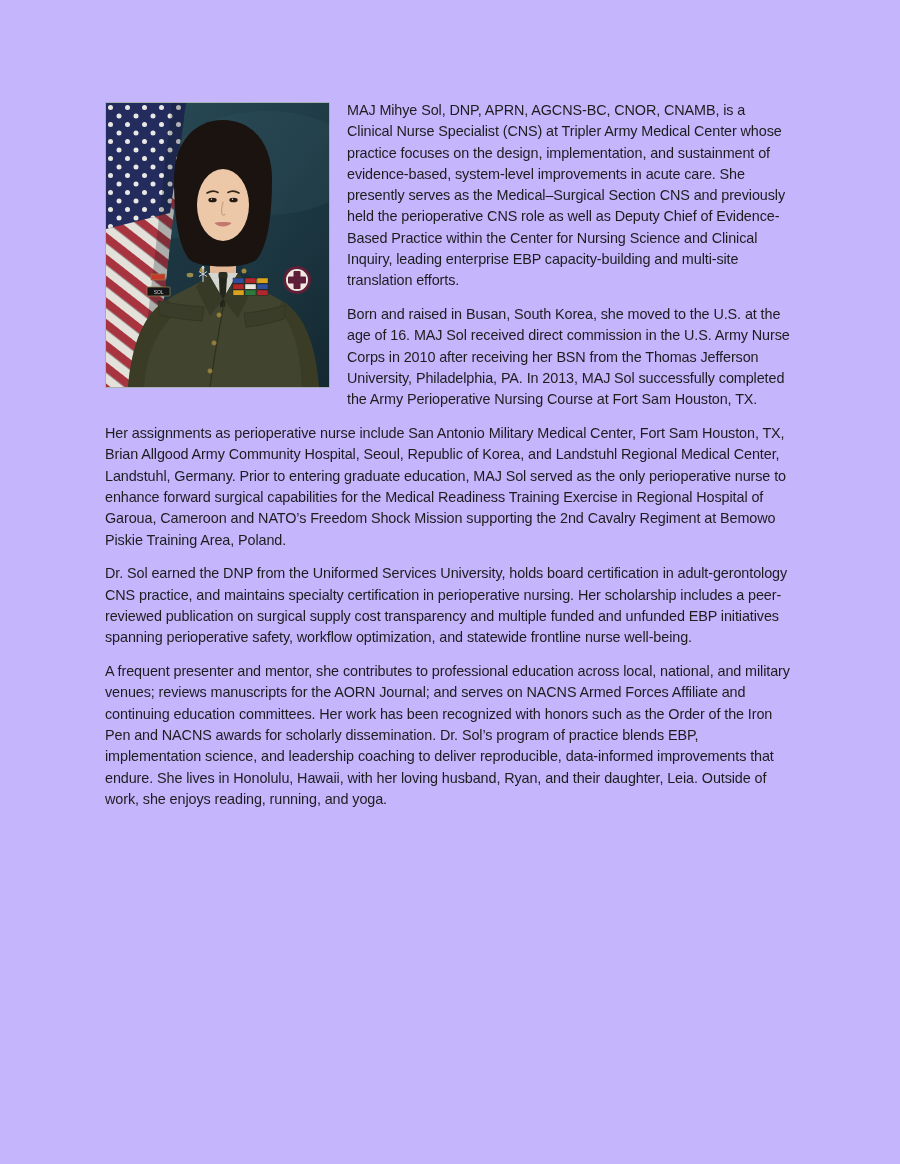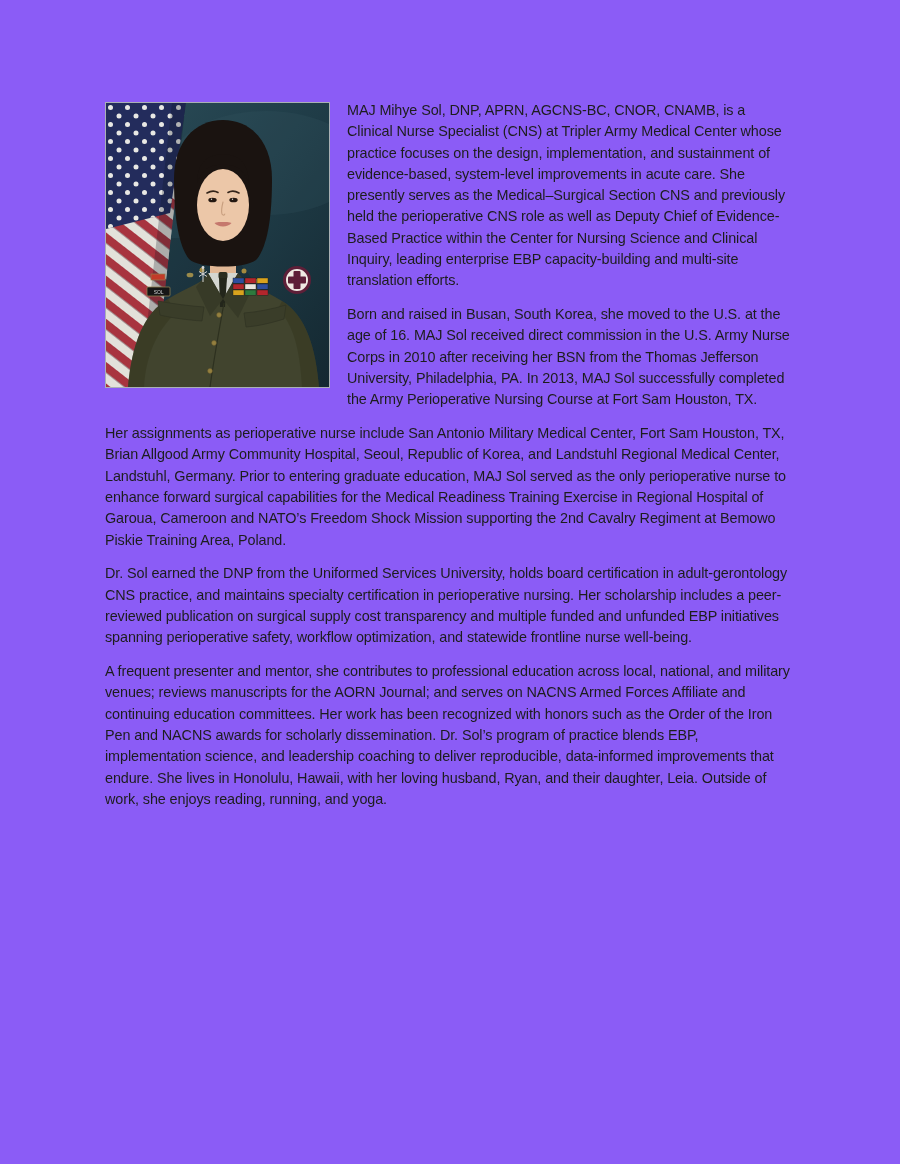--- a/index.html
+++ b/index.html
@@ -4,21 +4,21 @@
 <style>
   html, body {
     margin: 0;
     padding: 0;
     background: #ffffff;
   }
   .page {
     position: relative;
     width: 900px;
     height: 1164px;
-    background: #8b5cf6;
+    background: #c4b5fd;
     box-sizing: border-box;
     padding: 100px 107px 0 105px;
     font-family: "Liberation Sans", "DejaVu Sans", sans-serif;
     font-size: 14.4px;
     line-height: 21.3px;
     letter-spacing: -0.1px;
     color: #1d1d1d;
     overflow: hidden;
   }
   .portrait {

